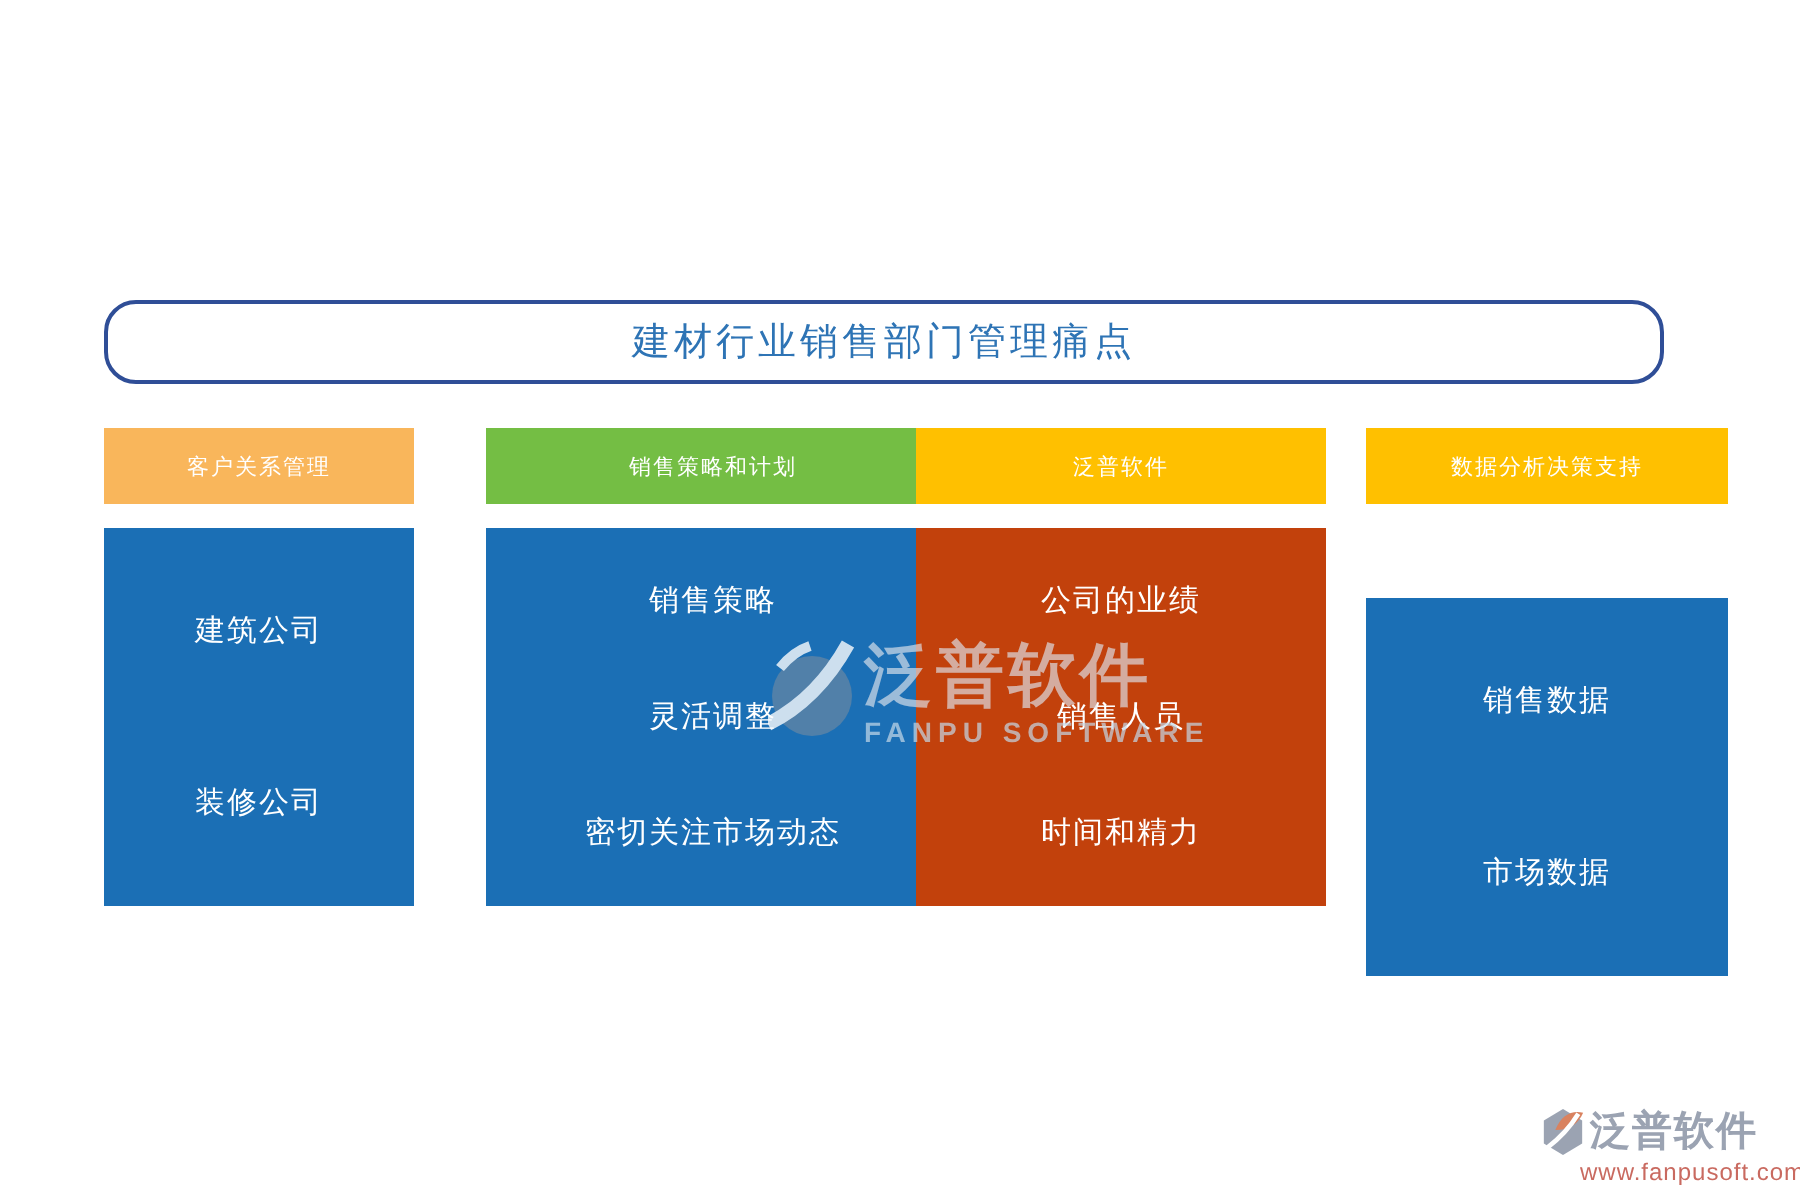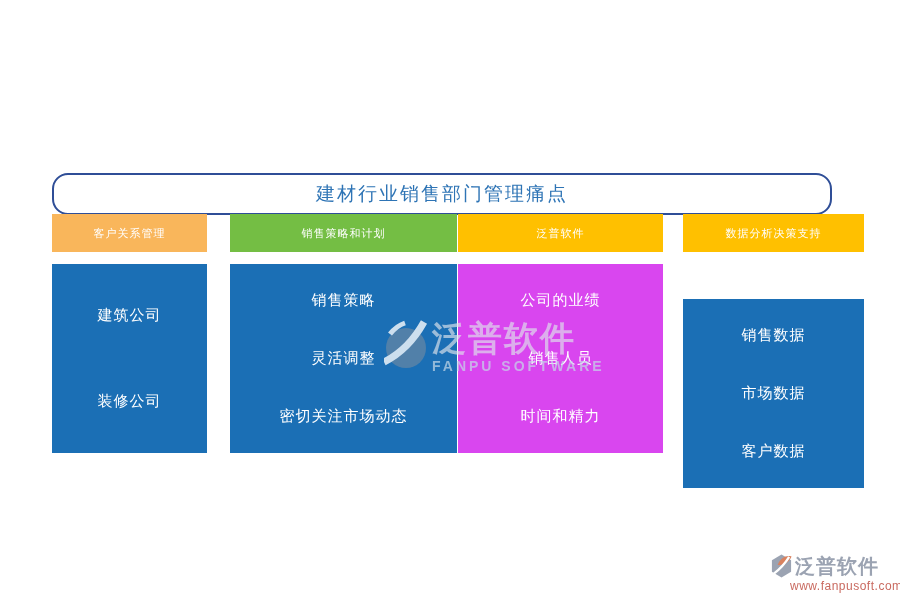--- a/index.html
+++ b/index.html
@@ -5,30 +5,30 @@
   html,body{margin:0;padding:0;background:#ffffff;}
   .canvas{
     position:relative;
     width:900px;height:600px;
     background:#ffffff;
     font-family:"Liberation Sans","DejaVu Sans",sans-serif;
     overflow:hidden;
   }
   
   .title-box{
-    position:absolute;left:52px;top:173px;width:780px;height:42px;
+    position:absolute;left:52px;top:150px;width:780px;height:42px;
     border:2px solid #2F4E97;border-radius:16px;
     display:flex;align-items:center;justify-content:center;
     box-sizing:border-box;background:#ffffff;
   }
   .title-box span{color:#2E74B5;font-size:19px;letter-spacing:2px;}
   
   .col{position:absolute;top:214px;display:flex;flex-direction:column;}
   .col-1{left:52px;width:155px;}
-  .col-2{left:230px;width:227px;}
+  .col-2{left:243px;width:227px;}
   .col-3{left:458px;width:205px;}
   .col-4{left:683px;width:181px;}
   .col-header{
     height:38px;display:flex;align-items:center;justify-content:center;
     color:#ffffff;font-size:11px;letter-spacing:1px;flex:none;
   }
   .col-panel{
     margin-top:12px;height:189px;background:#1B6FB5;
     display:flex;flex-direction:column;justify-content:space-around;
     padding:8px 16px;box-sizing:border-box;
@@ -78,33 +78,32 @@
     <div class="col-header" style="background: rgb(116, 190, 68);">销售策略和计划</div>
     <div class="col-panel" style="background: rgb(27, 111, 181);">
       <div class="col-item">销售策略</div>
       <div class="col-item">灵活调整</div>
       <div class="col-item">密切关注市场动态</div>
     </div>
   </div>
 
   <div class="col col-3">
     <div class="col-header" style="background: rgb(255, 192, 0);">泛普软件</div>
-    <div class="col-panel" style="background: #d946ef;">
+    <div class="col-panel" style="background: #c2410c;">
       <div class="col-item">公司的业绩</div>
       <div class="col-item">销售人员</div>
       <div class="col-item">时间和精力</div>
     </div>
   </div>
 
   <div class="col col-4">
     <div class="col-header" style="background: rgb(255, 192, 0);">数据分析决策支持</div>
     <div class="col-panel" style="background: rgb(27, 111, 181); margin-top: 47px;">
       <div class="col-item">销售数据</div>
       <div class="col-item">市场数据</div>
-      <div class="col-item">客户数据</div>
     </div>
   </div>
 
   <div class="watermark">
     <svg class="wm-logo" viewBox="0 0 44 52">
       <circle cx="22" cy="28" r="20" fill="rgba(120,140,160,0.75)"></circle>
       <path d="M0 42 C16 34 30 20 40 2" stroke="#ffffff" stroke-width="7" fill="none"></path>
       <path d="M6 14 C10 9 15 5 21 3" stroke="#ffffff" stroke-width="5" fill="none"></path>
     </svg>
     <div class="wm-textcol">

